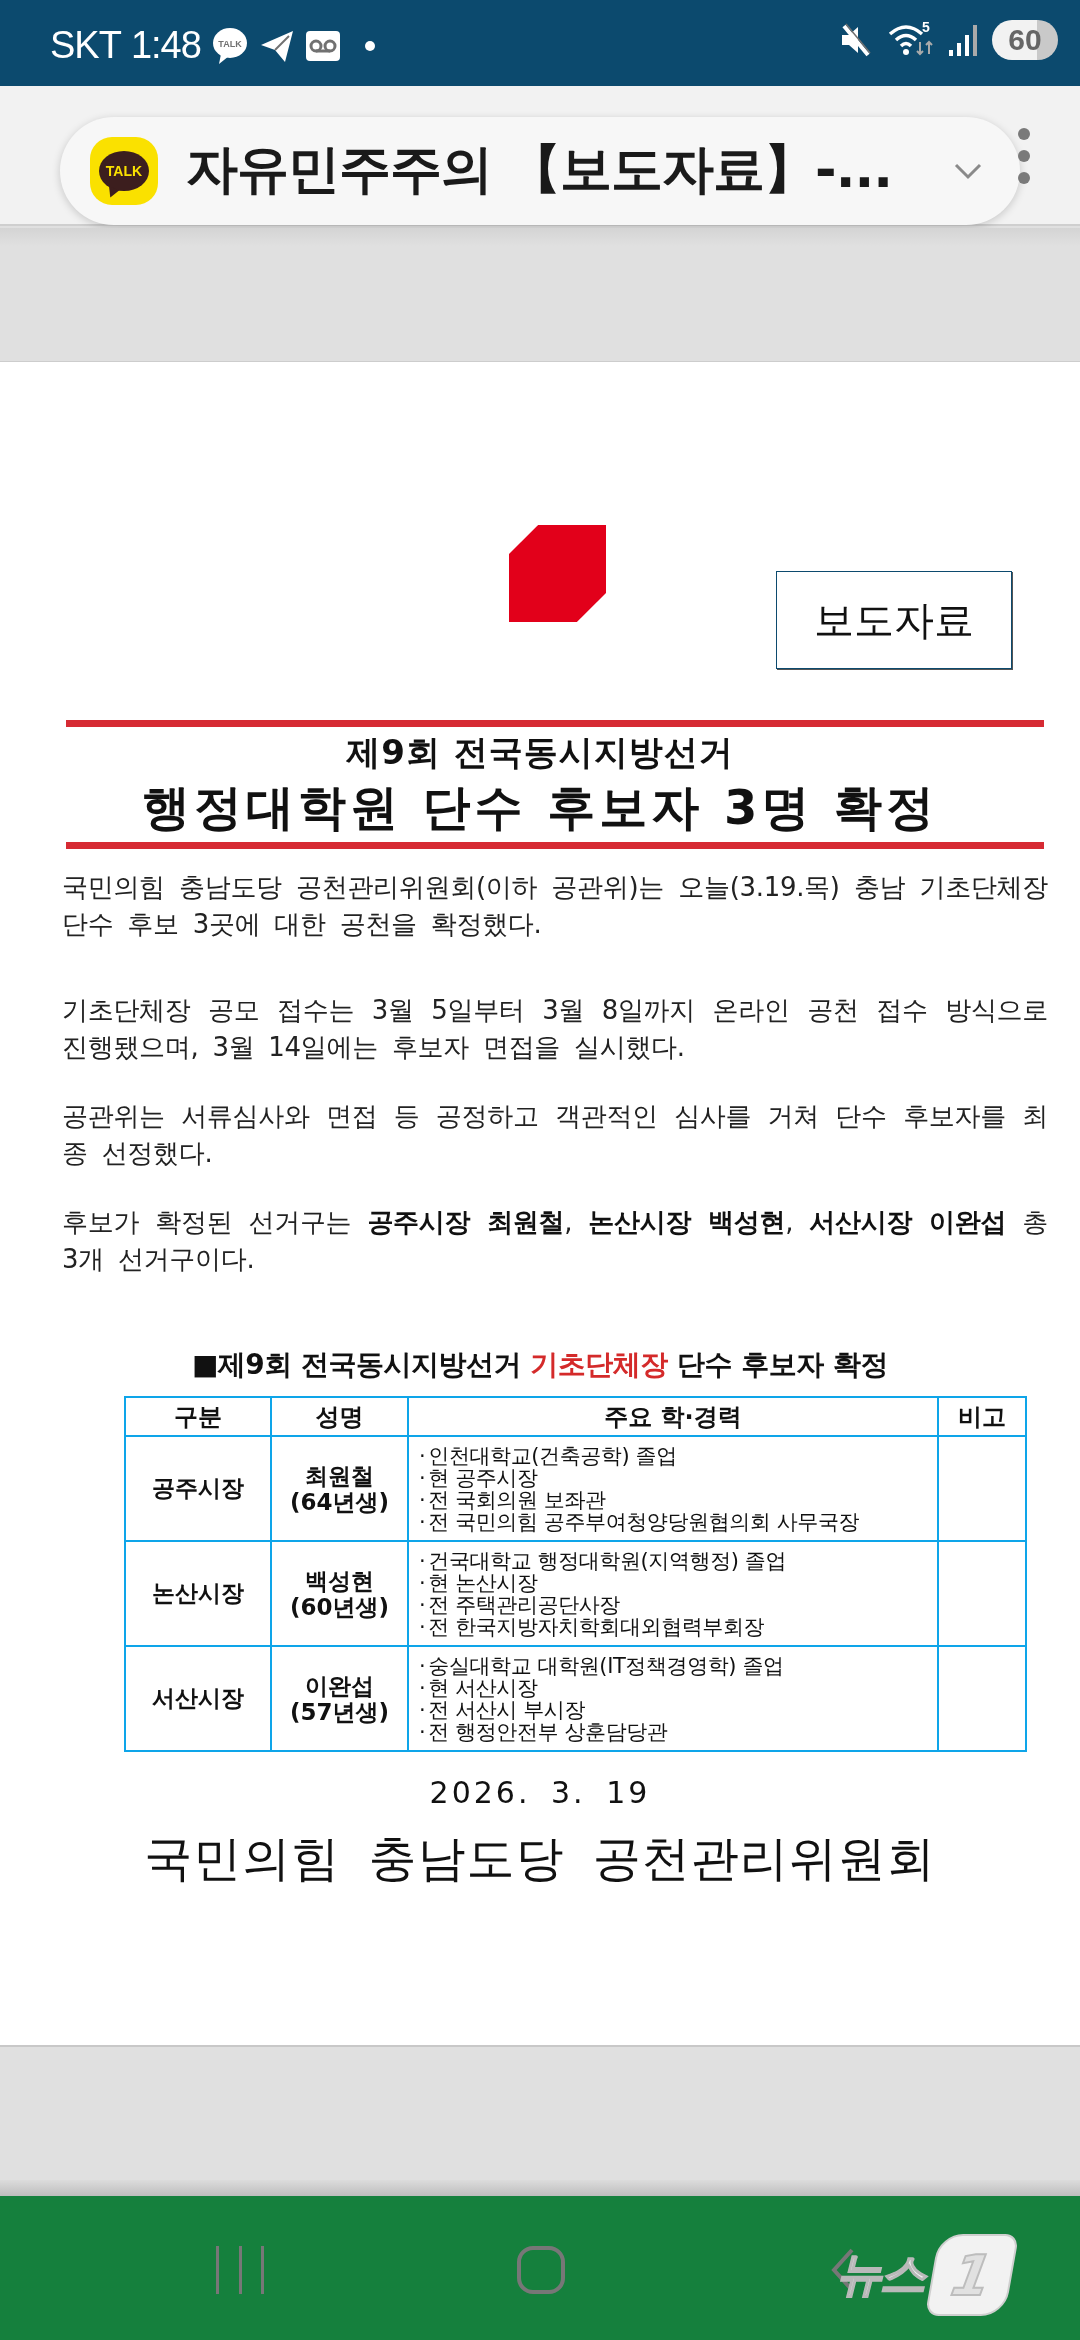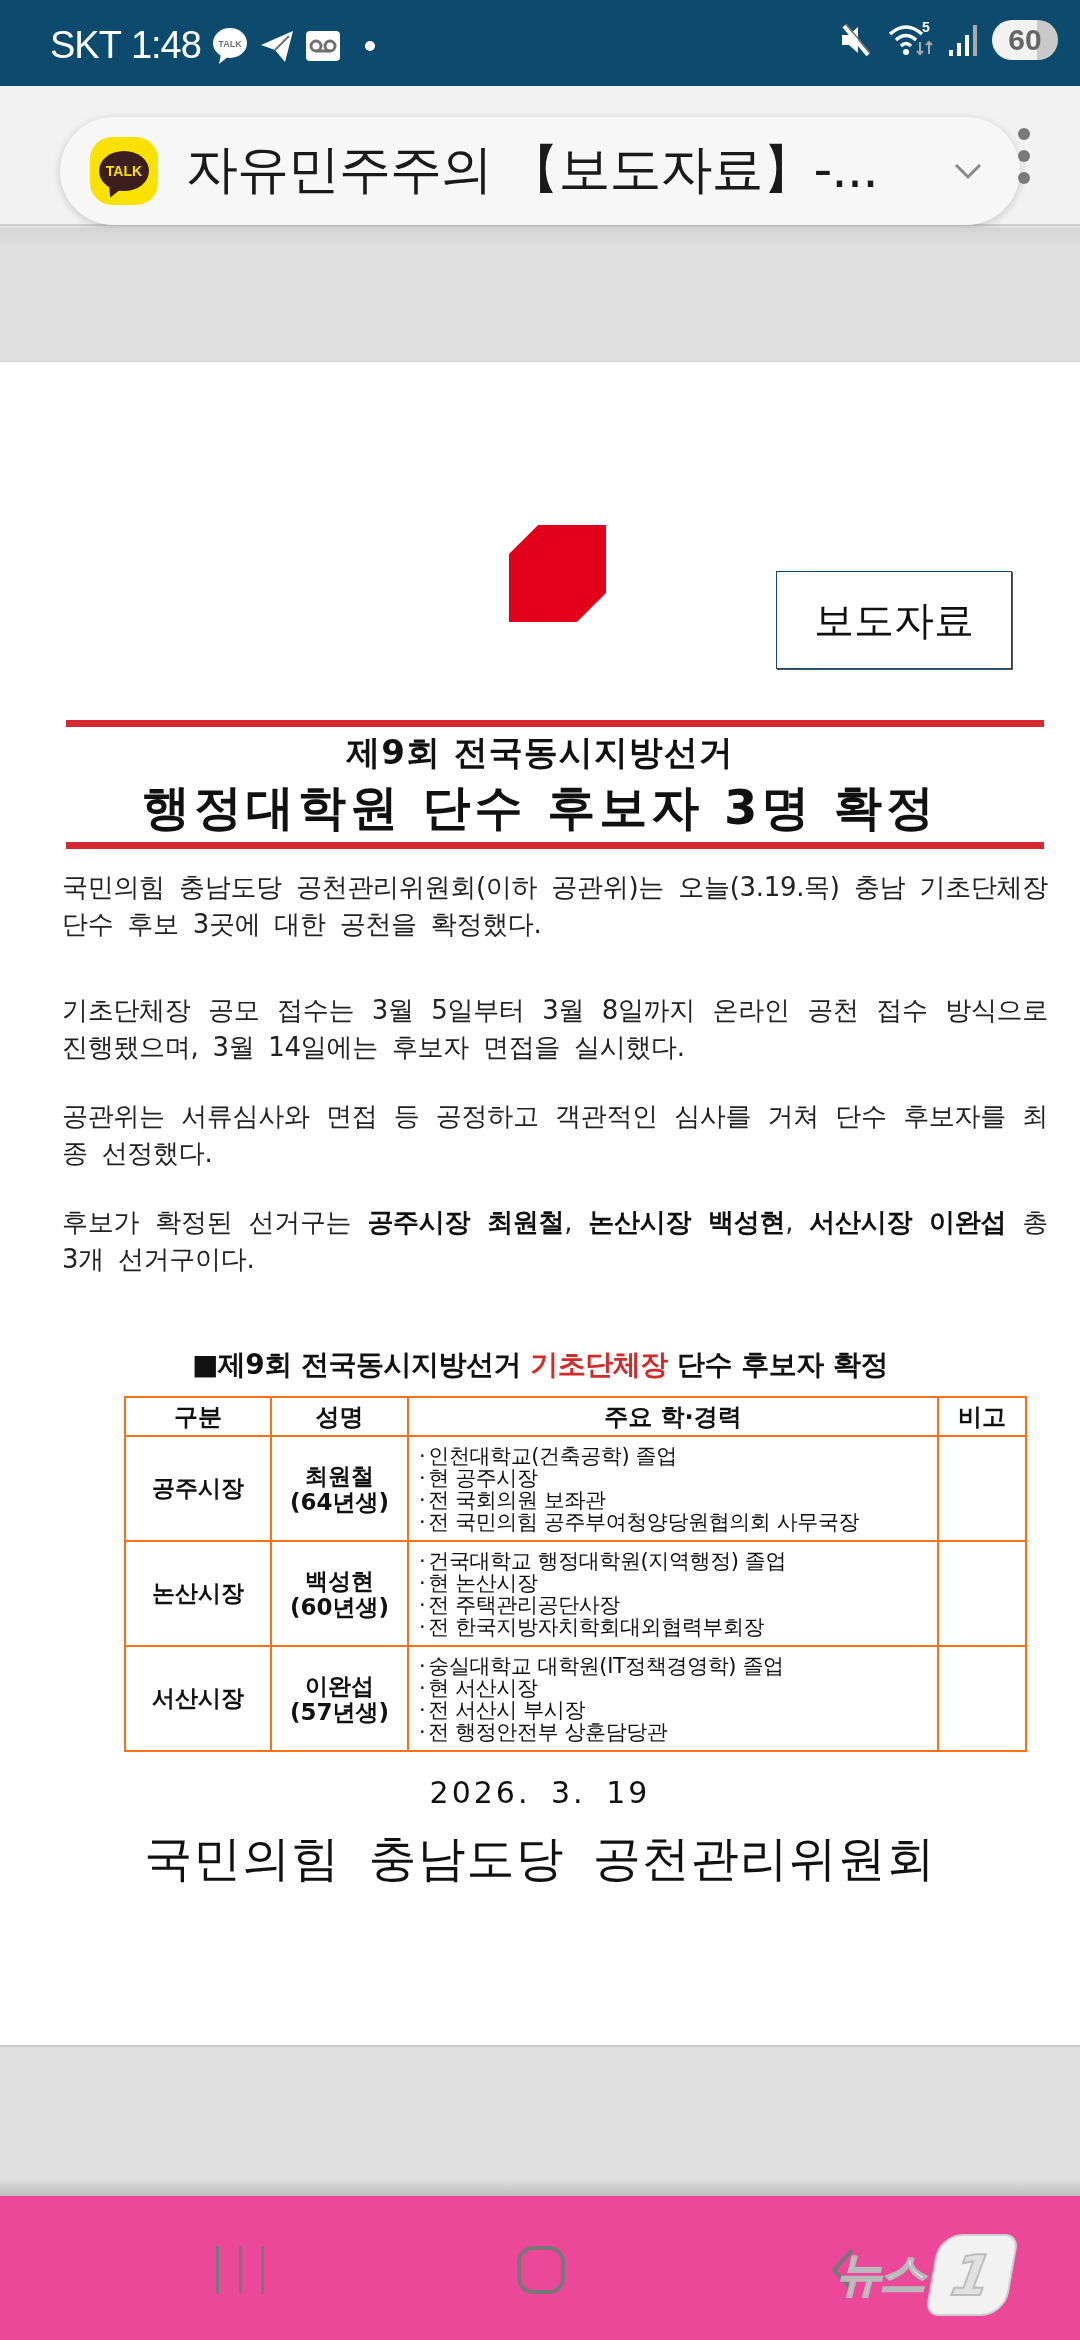--- a/index.html
+++ b/index.html
@@ -14,21 +14,21 @@
   .sb-dot { width: 10px; height: 10px; border-radius: 50%; background: #fff; margin-left: 14px; }
   .sb-right { position: absolute; right: 22px; top: 20px; display: flex; align-items: center; gap: 14px; }
   .battery { width: 66px; height: 40px; border-radius: 20px; background: linear-gradient(90deg, #f2f2f2 0 68%, #c9c9c9 68% 100%); color: #666; font-family: "Liberation Sans", sans-serif; font-weight: bold; font-size: 30px; display: flex; align-items: center; justify-content: center; }
 
   
   .app-header { position: absolute; left: 0; top: 86px; width: 1080px; height: 140px; background: #f2f2f2; border-bottom: 2px solid #cfcfcf; }
   .title-pill { position: absolute; left: 60px; top: 31px; width: 960px; height: 108px; background: #f7f7f7; border-radius: 54px; box-shadow: 0 2px 8px rgba(0,0,0,0.18); display: flex; align-items: center; }
   .talk-icon { position: absolute; left: 30px; top: 20px; width: 68px; height: 68px; border-radius: 22px; background: #fae100; display: flex; align-items: center; justify-content: center; }
   .talk-bubble { width: 50px; height: 40px; border-radius: 50%; background: #3c1e1e; color: #fae100; font-family: "Liberation Sans", sans-serif; font-size: 14px; font-weight: bold; display: flex; align-items: center; justify-content: center; position: relative; }
   .talk-bubble::after { content: ""; position: absolute; left: 8px; bottom: -7px; border-left: 5px solid transparent; border-right: 6px solid transparent; border-top: 10px solid #3c1e1e; transform: rotate(20deg); }
-  .chat-title { position: absolute; left: 126px; top: 18px; font-size: 52px; font-weight: normal; color: #1a1a1a; white-space: nowrap; letter-spacing: -1px; }
+  .chat-title { position: absolute; left: 126px; top: 18px; font-size: 52px; font-weight: bold; color: #1a1a1a; white-space: nowrap; letter-spacing: -1px; }
   .chevron-down { position: absolute; left: 890px; top: 36px; width: 36px; height: 36px; }
   .kebab { position: absolute; left: 1016px; top: 128px; width: 16px; height: 56px; display: flex; flex-direction: column; justify-content: space-between; align-items: center; }
   .kebab span { width: 12px; height: 12px; border-radius: 50%; background: #7a7a7a; display: block; }
 
   
   .gray-band { position: absolute; left: 0; top: 228px; width: 1080px; height: 133px; background: #e0e0e0; }
   .gray-band::before { content: ""; position: absolute; left: 0; top: 0; width: 100%; height: 18px; background: linear-gradient(#d4d4d4, #e0e0e0); }
   .doc-page { position: absolute; left: 0; top: 361px; width: 1080px; height: 1686px; background: #fff; border-top: 1px solid #cdcdcd; border-bottom: 2px solid #c8c8c8; }
 
   
@@ -40,35 +40,35 @@
   .headline-sub { position: absolute; left: 0; top: 368px; width: 1080px; text-align: center; font-weight: bold; font-size: 34px; letter-spacing: 1px; }
   .headline-main { position: absolute; left: 0; top: 414px; width: 1080px; text-align: center; font-weight: bold; font-size: 48px; letter-spacing: 4px; }
 
   .body-para { position: absolute; left: 62px; width: 986px; font-family: "DejaVu Sans", sans-serif; font-size: 26px; line-height: 37px; color: #222; letter-spacing: -0.3px; word-spacing: 6px; text-align: justify; }
   .body-para b { font-weight: bold; color: #111; }
 
   
   .table-title { position: absolute; left: 0; top: 984px; width: 1080px; text-align: center; font-weight: bold; font-size: 28px; letter-spacing: -0.5px; }
   .table-title .accent { color: #d42a2a; }
   .cand-table { position: absolute; left: 124px; top: 1034px; width: 901px; border-collapse: collapse; table-layout: fixed; }
-  .cand-table th, .cand-table td { border: 2px solid #f97316; font-size: 23px; }
+  .cand-table th, .cand-table td { border: 2px solid #0ea5e9; font-size: 23px; }
   .cand-table th { height: 39px; font-weight: bold; text-align: center; font-size: 24px; }
   .cand-table td { height: 105px; vertical-align: middle; }
   .cand-table td.region { text-align: center; font-weight: bold; font-size: 23px; }
   .cand-table td.person { text-align: center; font-weight: bold; line-height: 26px; font-size: 23px; }
   .cand-table td.career { padding-left: 10px; line-height: 22px; font-size: 21px; letter-spacing: -0.4px; }
   .career-item::before { content: "·"; margin-right: 3px; }
   .career-item { white-space: nowrap; }
 
   .doc-date { position: absolute; left: 0; top: 1413px; width: 1080px; text-align: center; font-size: 30px; letter-spacing: 3px; word-spacing: 8px; }
   .doc-signature { position: absolute; left: 0; top: 1465px; width: 1080px; text-align: center; font-size: 48px; letter-spacing: 1px; word-spacing: 12px; }
 
   
   .bottom-shadow { position: absolute; left: 0; top: 2180px; width: 1080px; height: 16px; background: linear-gradient(#dcdcdc, #bdbdbd); }
-  .nav-bar { position: absolute; left: 0; top: 2196px; width: 1080px; height: 144px; background: #ec4899; }
+  .nav-bar { position: absolute; left: 0; top: 2196px; width: 1080px; height: 144px; background: #15803d; }
   .nav-recents { position: absolute; left: 216px; top: 50px; width: 48px; height: 48px; display: flex; justify-content: space-between; }
   .nav-recents span { width: 3px; height: 48px; background: #777; display: block; }
   .nav-home { position: absolute; left: 517px; top: 50px; width: 48px; height: 48px; border: 4px solid #777; border-radius: 16px; }
   .nav-back { position: absolute; left: 828px; top: 50px; width: 30px; height: 48px; }
   .watermark { position: absolute; left: 836px; top: 38px; display: flex; align-items: center; }
   .wm-text { font-size: 46px; font-weight: bold; color: #f4f4f4; -webkit-text-stroke: 1.5px #b9b9b9; letter-spacing: -2px; font-style: italic; }
   .wm-badge { width: 80px; height: 82px; margin-left: 8px; border-radius: 24px 14px 24px 14px; background: #f2f2f2; border: 2px solid #cfcfcf; transform: skewX(-10deg); display: flex; align-items: center; justify-content: center; font-size: 56px; font-weight: bold; color: #e1e1e1; -webkit-text-stroke: 2px #bdbdbd; font-style: italic; }
 </style>
 </head>
 <body>

